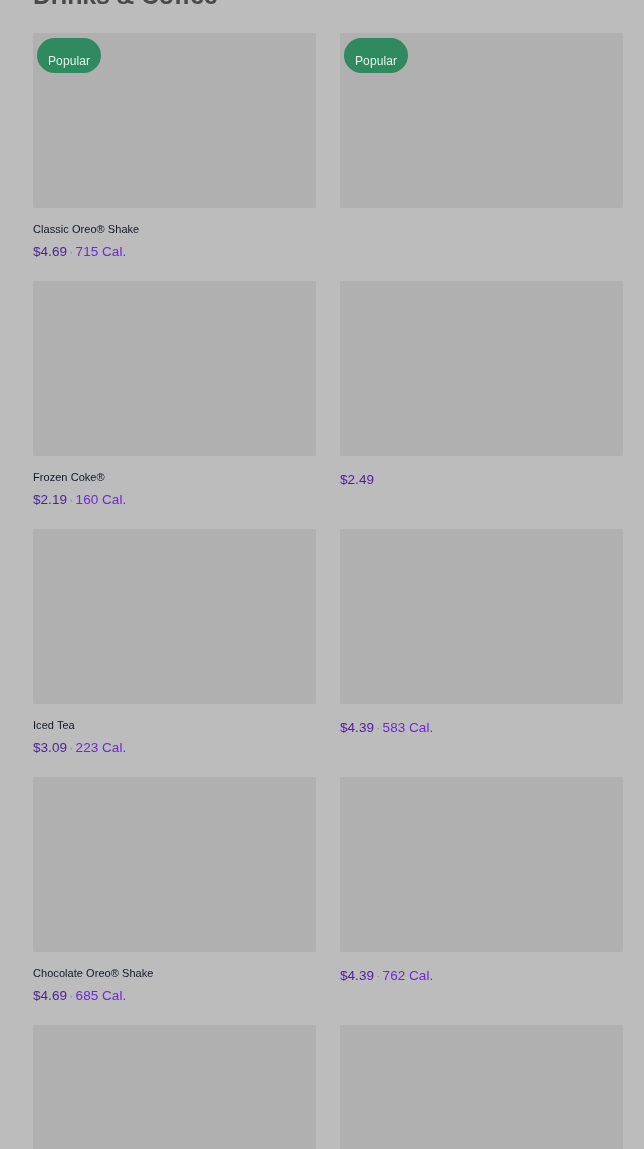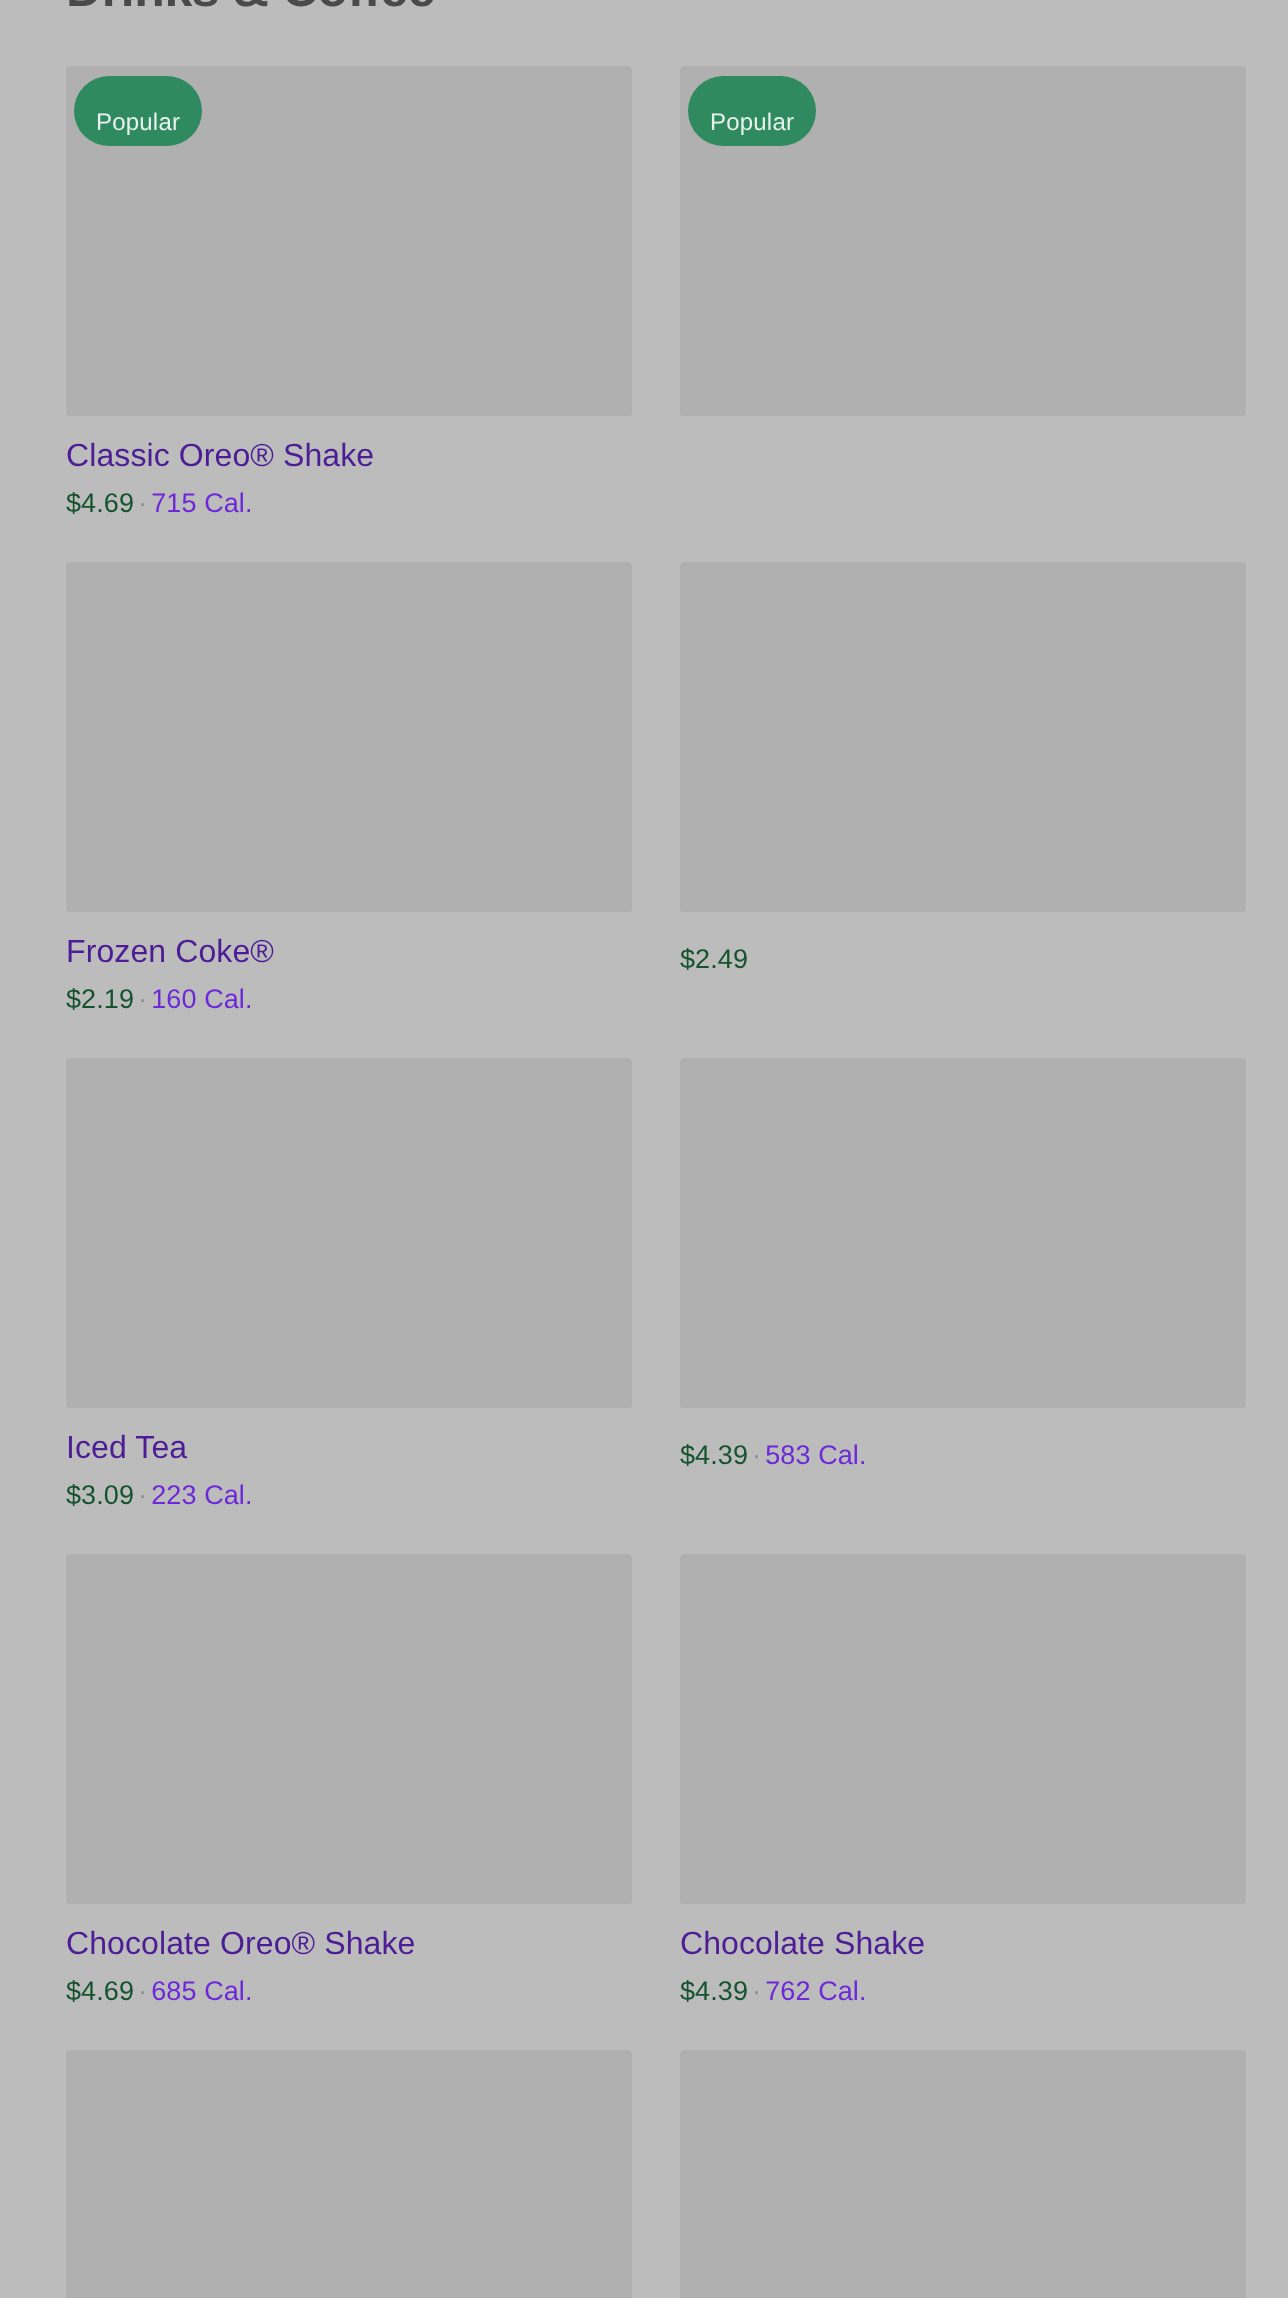--- a/index.html
+++ b/index.html
@@ -83,37 +83,37 @@
     border-radius: 999px;
     letter-spacing: 0.1px;
     white-space: nowrap;
   }
 
   .card-body {
     padding-top: 11px;
   }
 
   .item-name {
-    font-size: 16px;
+    font-size: 11px;
     line-height: 20px;
     font-weight: 500;
-    color: #4c1d95;
+    color: #0f172a;
     letter-spacing: 0.05px;
   }
 
   .item-meta {
     margin-top: 4px;
     font-size: 13.5px;
     line-height: 17px;
     font-weight: 400;
     color: #7f7f7f;
     letter-spacing: 0.05px;
   }
 
-  .item-meta .price { color: #14532d; }
+  .item-meta .price { color: #4c1d95; }
   .item-meta .sep   { padding: 0 2px; color: #8d8d8d; }
   .item-meta .cal   { color: #6d28d9; }
 </style>
 </head>
 <body>
 
 <div class="page">
   <div class="content">
 
     <h1 class="section-title">Drinks &amp; Coffee</h1>
@@ -163,21 +163,20 @@
         <div class="card">
           <div class="thumb"></div>
           <div class="card-body">
             <div class="item-name">Chocolate Oreo® Shake</div>
             <div class="item-meta"><span class="price">$4.69</span><span class="sep">·</span><span class="cal">685 Cal.</span></div>
           </div>
         </div>
         <div class="card">
           <div class="thumb"></div>
           <div class="card-body">
-            <div class="item-name">Chocolate Shake</div>
             <div class="item-meta"><span class="price">$4.39</span><span class="sep">·</span><span class="cal">762 Cal.</span></div>
           </div>
         </div>
         <div class="card">
           <div class="thumb"></div>
         </div>
         <div class="card">
           <div class="thumb"></div>
         </div>
       </div>

